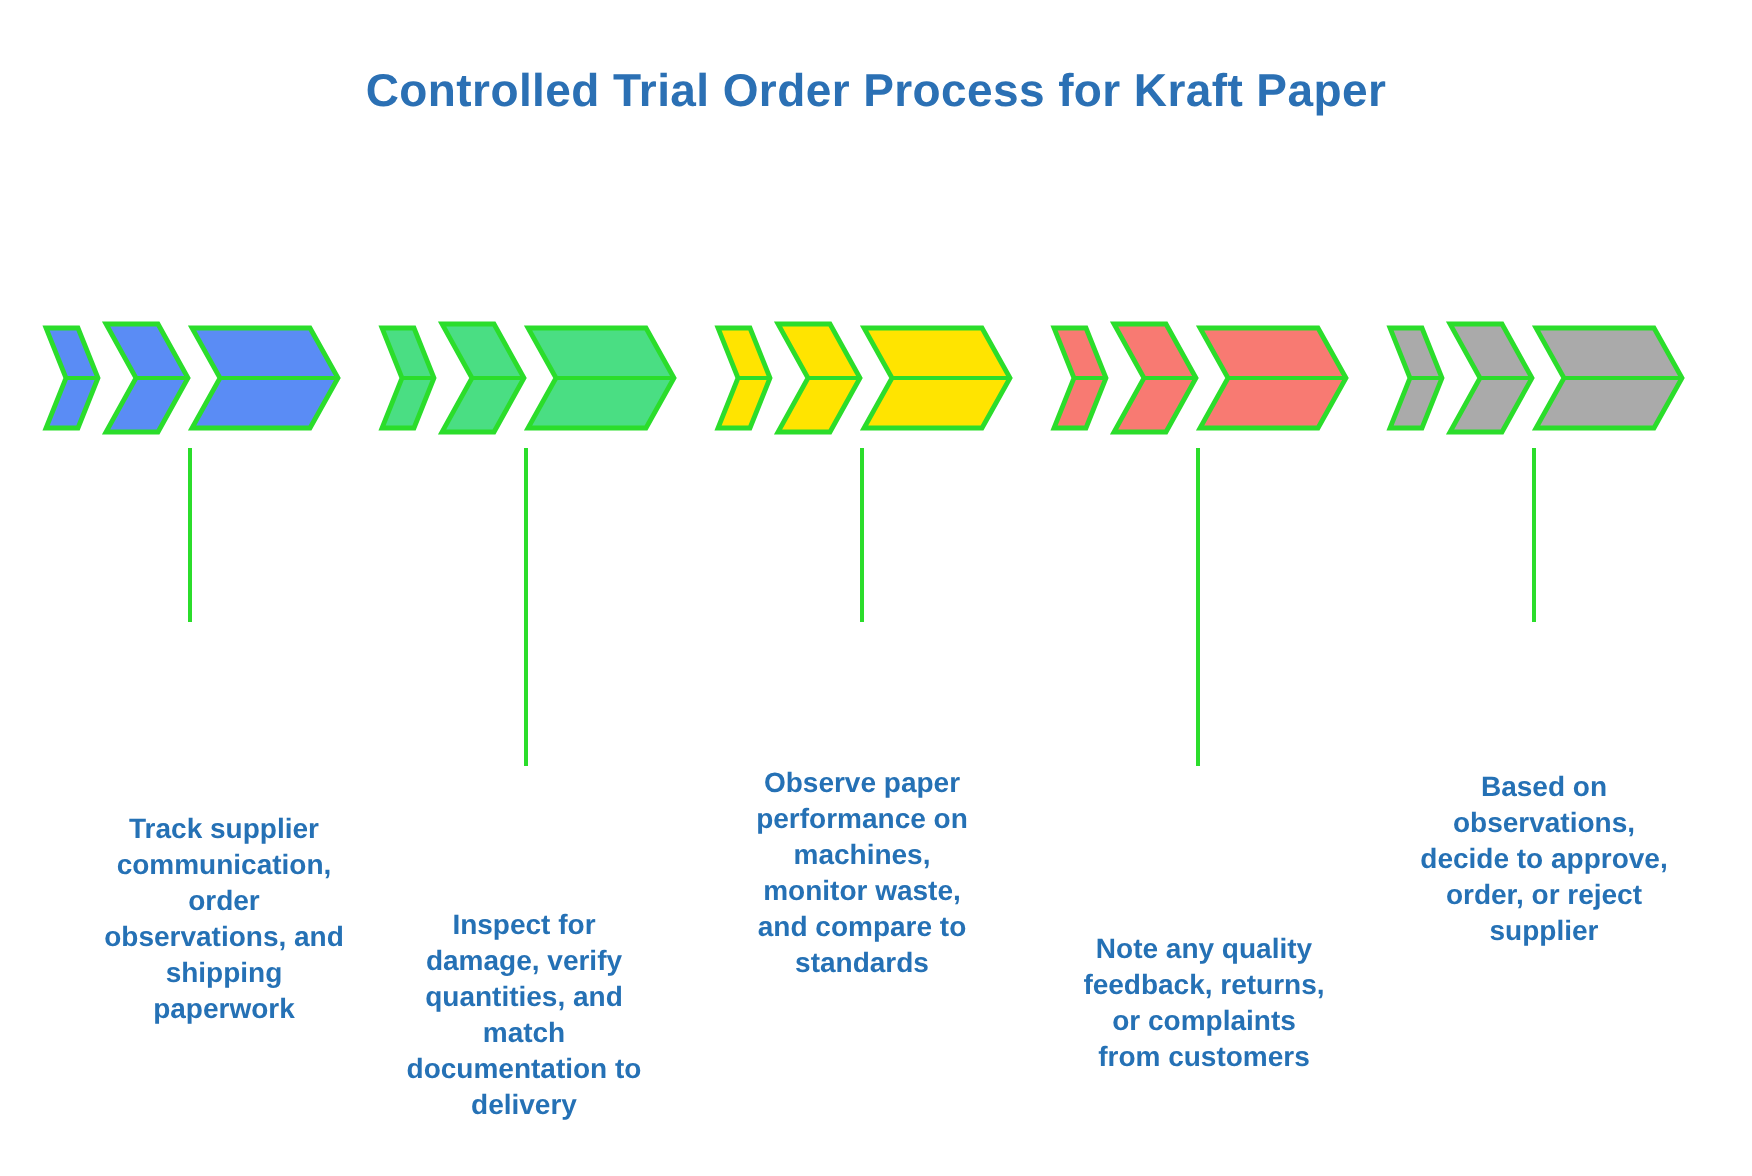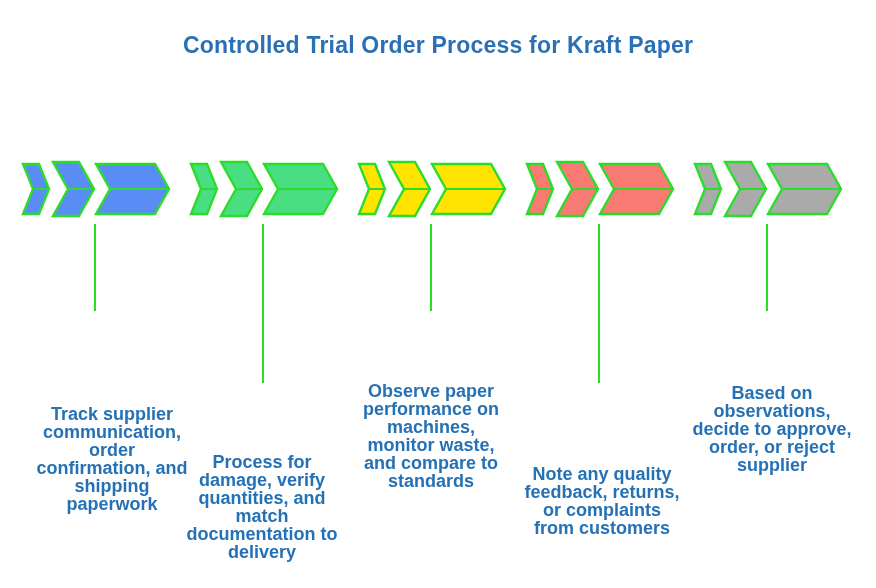--- a/index.html
+++ b/index.html
@@ -40,21 +40,21 @@
   .connector {
     position: absolute;
     top: 224px;
     width: 2px;
     background: var(--green, #2bdd2b);
   }
   .desc {
     position: absolute;
     white-space: pre-line;
     text-align: center;
-    font-size: 18px;
+    font-size: 14px;
     line-height: 18px;
     font-weight: bold;
     color: var(--text-blue, #2571b5);
   }
 </style>
 </head>
 <body>
 
 <div class="canvas">
 
@@ -66,36 +66,36 @@
       <line x1="11" y1="29" x2="27" y2="29"></line>
       <polygon points="31,2 57,2 72,29 57,56 31,56 46,29" fill="#5a8cf5"></polygon>
       <line x1="46" y1="29" x2="72" y2="29"></line>
       <polygon points="74,4 133,4 147,29 133,54 74,54 88,29" fill="#5a8cf5"></polygon>
       <line x1="88" y1="29" x2="147" y2="29"></line>
     </svg>
     <div class="connector" style="left:94px; height:87px"></div>
     <div class="desc" style="left:32px; top:405px; width:160px">Track supplier
 communication,
 order
-confirmation, and
+observations, and
 shipping
 paperwork</div>
   </div>
 
   <div>
     <svg class="chevrons" style="left:190px" viewBox="0 0 148 58">
       <polygon points="1,4 17,4 27,29 17,54 1,54 11,29" fill="#4ade83"></polygon>
       <line x1="11" y1="29" x2="27" y2="29"></line>
       <polygon points="31,2 57,2 72,29 57,56 31,56 46,29" fill="#4ade83"></polygon>
       <line x1="46" y1="29" x2="72" y2="29"></line>
       <polygon points="74,4 133,4 147,29 133,54 74,54 88,29" fill="#4ade83"></polygon>
       <line x1="88" y1="29" x2="147" y2="29"></line>
     </svg>
     <div class="connector" style="left:262px; height:159px"></div>
-    <div class="desc" style="left:182px; top:453px; width:160px">Process for
+    <div class="desc" style="left:182px; top:453px; width:160px">Inspect for
 damage, verify
 quantities, and
 match
 documentation to
 delivery</div>
   </div>
 
   <div>
     <svg class="chevrons" style="left:358px" viewBox="0 0 148 58">
       <polygon points="1,4 17,4 27,29 17,54 1,54 11,29" fill="#ffe400"></polygon>

